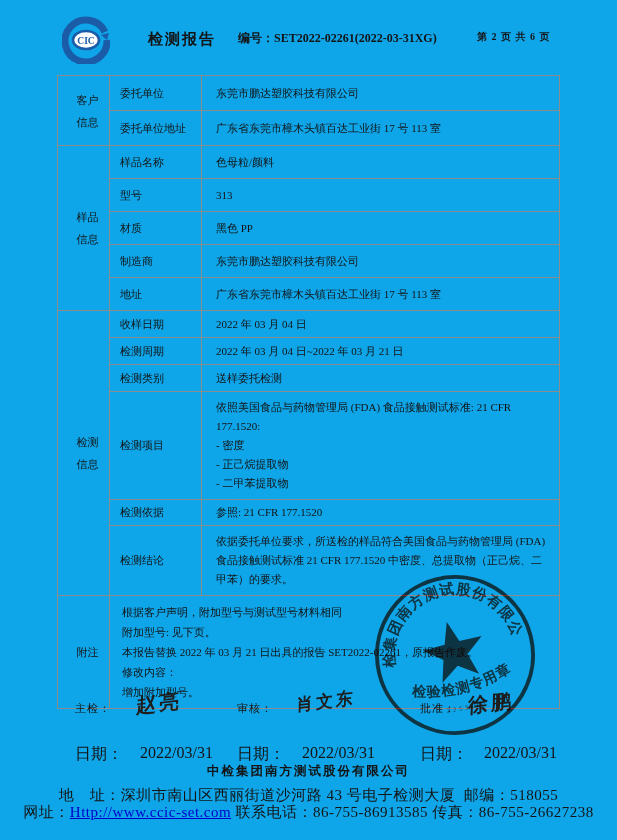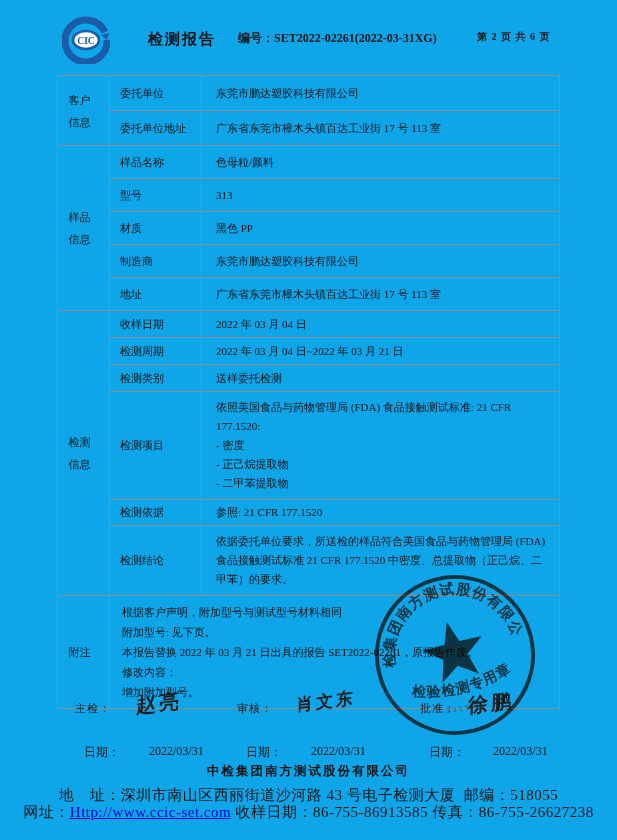--- a/index.html
+++ b/index.html
@@ -15,28 +15,28 @@
   
   table.report{
     position:absolute;left:57px;top:75px;width:503px;
     border-collapse:collapse;table-layout:fixed;
   }
   table.report td{
     border:1px solid #8c8c8c;font-size:11px;vertical-align:middle;
     overflow:hidden;
   }
   td.sec{text-align:center;}
-  .sec-inner{width:30px;margin:0 auto;line-height:22px;text-align:left;}
+  .sec-inner{width:30px;margin:0 auto;line-height:22px;text-align:right;}
   td.lab{padding-left:10px;}
   td.val{padding-left:14px;padding-right:21px;}
   td.multi{padding:6px 8px 6px 14px;line-height:19px;vertical-align:middle;}
   td.notes{padding:6px 8px 6px 12px;line-height:20px;}
   
   .sig-label{position:absolute;font-size:11px;letter-spacing:1px;}
-  .sig-date{position:absolute;font-size:12px;margin-left:9px;}
+  .sig-date{position:absolute;font-size:16px;}
   .handwriting{
     position:absolute;font-size:20px;font-weight:bold;color:#1d1d1d;
     transform:rotate(-7deg) skewX(-8deg);letter-spacing:3px;white-space:nowrap;
   }
   
   .stamp{
     position:absolute;left:370px;top:570px;width:170px;height:170px;
     transform:rotate(-14deg);opacity:0.88;mix-blend-mode:multiply;pointer-events:none;
   }
   
@@ -185,16 +185,16 @@
     <text font-size="6.5" fill="#dd372e" font-family="Liberation Serif, serif" letter-spacing="3">
       <textPath href="#serialPath" startOffset="50%" text-anchor="middle">2253207</textPath>
     </text>
   </svg>
 
   <div class="footer f-company">中检集团南方测试股份有限公司</div>
   <div class="footer f-line f-addr">
     <span>地　址：</span><span>深圳市南山区西丽街道沙河路 43 号电子检测大厦</span>&nbsp;&nbsp;<span>邮编：</span><span>518055</span>
   </div>
   <div class="footer f-line f-web">
-    <span>网址：</span><a class="f-url" href="#">Http://www.ccic-set.com</a>&nbsp;<span>收样日期：</span><span>86-755-86913585</span>&nbsp;<span>传真：</span><span>86-755-26627238</span>
+    <span>网址：</span><a class="f-url" href="#">Http://www.ccic-set.com</a>&nbsp;<span>联系电话：</span><span>86-755-86913585</span>&nbsp;<span>传真：</span><span>86-755-26627238</span>
   </div>
 
 </div>
 
 </body></html>

